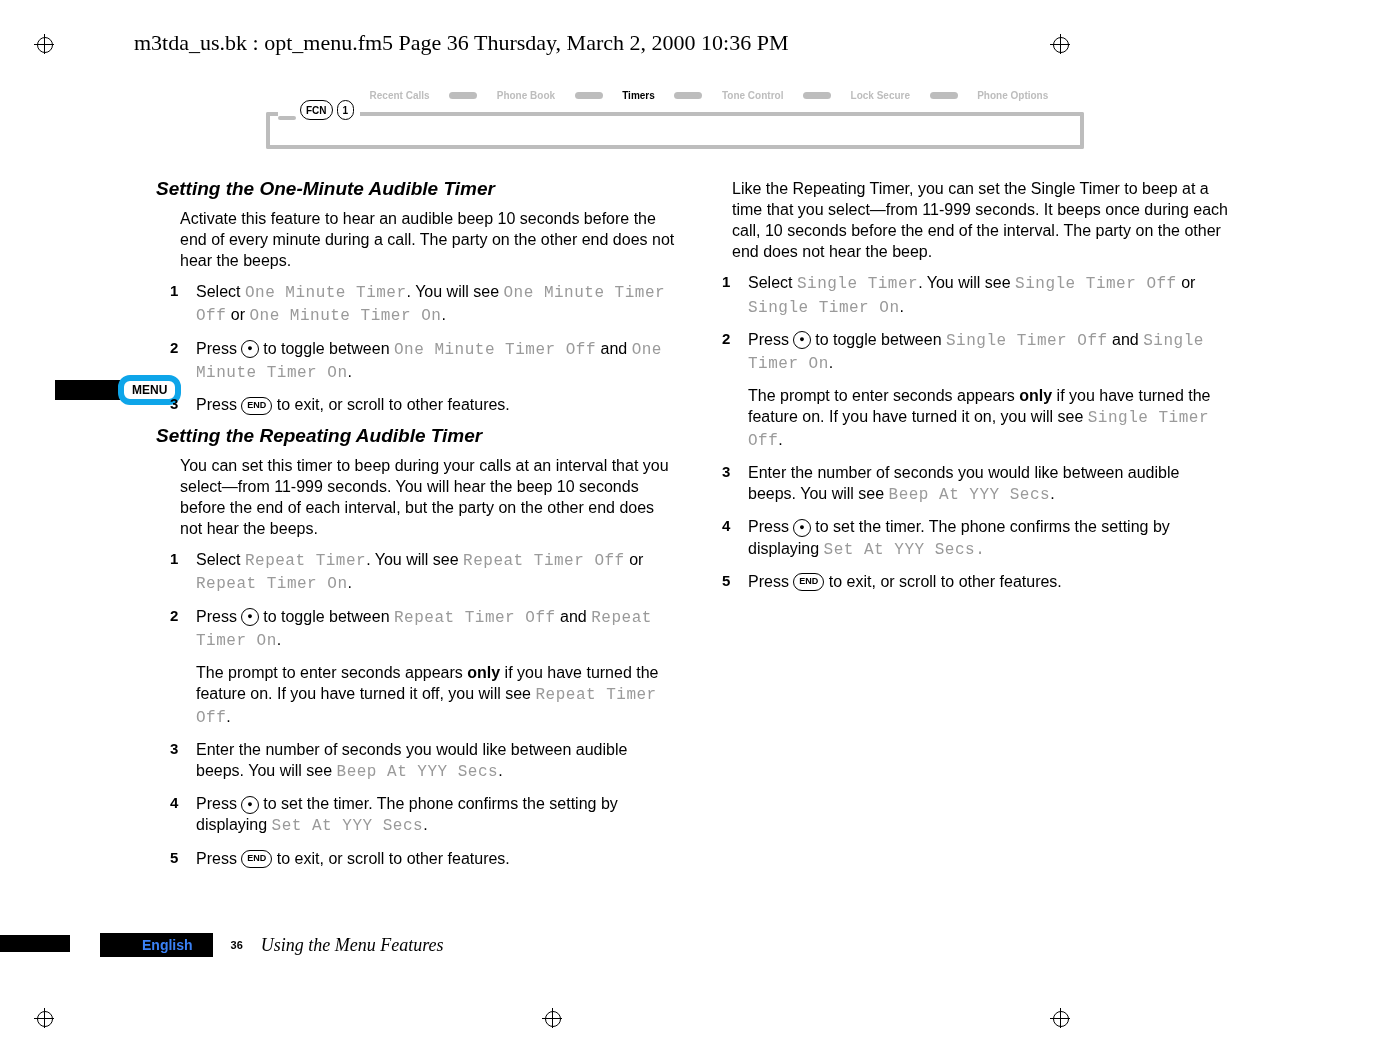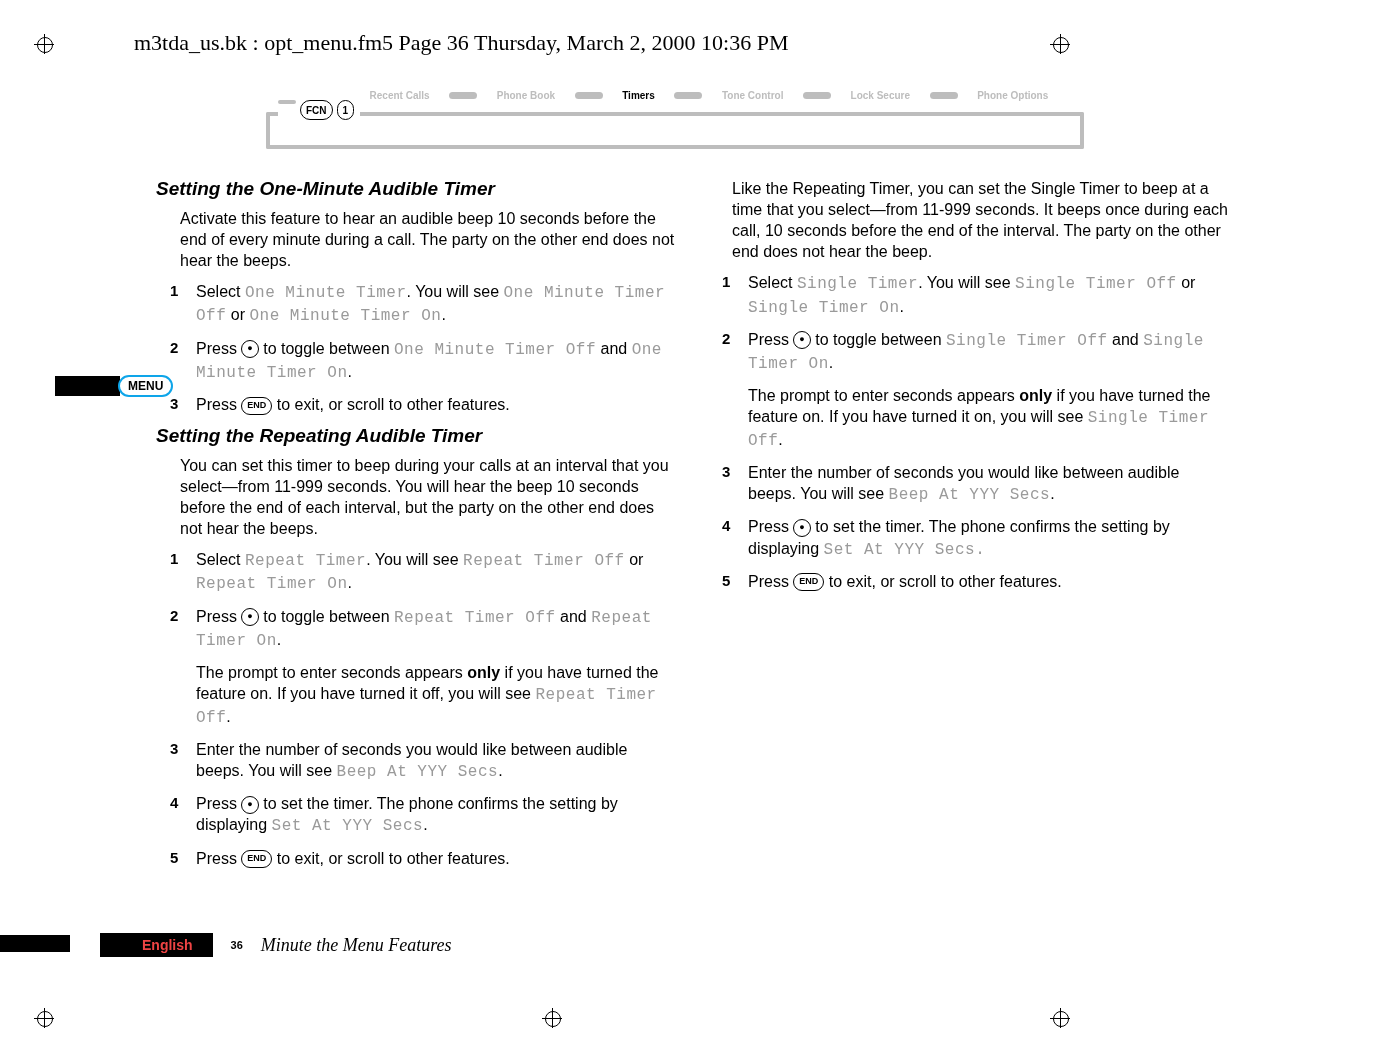--- a/index.html
+++ b/index.html
@@ -31,42 +31,42 @@
 
   .nav{position:absolute;left:270px;top:90px;width:800px;height:85px}
   .nav-bar{position:absolute;left:-4px;top:22px;width:818px;height:4px;background:#bdbdbd;border-radius:3px}
   .nav-bottom{position:absolute;left:-4px;top:55px;width:818px;height:4px;background:#bdbdbd;border-radius:3px}
   .nav-left{position:absolute;left:-4px;top:22px;width:4px;height:37px;background:#bdbdbd;border-radius:3px}
   .nav-right{position:absolute;left:810px;top:22px;width:4px;height:37px;background:#bdbdbd;border-radius:3px}
   .nav-items{position:absolute;left:0;top:0;width:800px;display:flex;align-items:center;justify-content:space-between;font-size:10px;font-weight:bold;color:#bdbdbd}
   .nav-items .sep{width:28px;height:7px;background:#bdbdbd;border-radius:4px;display:inline-block}
   .nav-items .label{text-align:center;line-height:1.15;padding:0 6px;background:#fff}
   .nav-items .active{color:#000}
-  .nav-key{position:absolute;left:8px;top:10px;display:flex;align-items:flex-start;gap:4px;background:#fff;padding-right:6px}
+  .nav-key{position:absolute;left:8px;top:10px;display:flex;align-items:flex-end;gap:4px;background:#fff;padding-right:6px}
   .nav-key .dash{width:18px;height:4px;background:#bdbdbd;border-radius:2px}
   .nav-key .pill{display:inline-flex;align-items:center;justify-content:center;height:18px;border:1.5px solid #000;border-radius:10px;font-size:10px;padding:0 5px;font-weight:bold}
 
   .menu-tab{position:absolute;left:55px;top:375px;display:flex;align-items:center}
   .menu-tab .bar{width:65px;height:20px;background:#000}
-  .menu-tab .pill{margin-left:-2px;border:2px solid #0ea5e9;border-radius:12px;padding:2px 8px;font-size:12px;font-weight:bold;background:#fff}
+  .menu-tab .pill{margin-left:-2px;border:6px solid #0ea5e9;border-radius:12px;padding:2px 8px;font-size:12px;font-weight:bold;background:#fff}
 
   .content{position:absolute;left:156px;top:178px;width:1090px;display:flex;gap:32px}
   .col{width:520px}
   h2{font-family:Verdana,Arial,sans-serif;font-style:italic;font-weight:bold;font-size:19px;margin:0 0 8px 0}
   p.intro{margin:0 0 10px 24px;font-size:16px;line-height:1.32}
   ol{margin:0;padding:0;list-style:none}
   ol li{display:flex;gap:10px;margin:0 0 10px 14px;font-size:16px;line-height:1.32}
   ol li .num{color:#000;font-weight:bold;min-width:16px;font-family:Verdana,Arial,sans-serif;font-size:15px}
   ol li .body{flex:1}
   .lcd{font-family:"Courier New",monospace;color:#9a9a9a;letter-spacing:.5px}
   .key{display:inline-flex;align-items:center;justify-content:center;height:16px;border:1.3px solid #000;border-radius:10px;font-size:9px;padding:0 5px;vertical-align:middle;font-weight:bold}
   .aux{margin:0 0 10px 40px;font-size:16px;line-height:1.32}
 
   .footer{position:absolute;left:100px;bottom:105px;display:flex;align-items:center;gap:18px}
-  .footer .lang{background:#000;color:#ef4444;font-weight:bold;font-size:14px;padding:4px 20px 4px 42px}
+  .footer .lang{background:#000;color:#3b82f6;font-weight:bold;font-size:14px;padding:4px 20px 4px 42px}
   .footer .pnum{font-weight:bold;font-size:11px}
   .footer .ptitle{font-style:italic;font-family:"Times New Roman",serif;font-size:18px}
   .footer .black-lead{position:absolute;left:-100px;top:2px;width:70px;height:17px;background:#000}
 </style>
 </head>
 <body>
 
 <div class="page">
 
   <div class="crop tl">
@@ -195,16 +195,16 @@
             <span class="body"><span>Press </span><span class="key">END</span><span> to exit, or scroll to other features.</span></span>
           </li>
       </ol>
     </div>
   </div>
 
   <div class="footer">
     <span class="black-lead"></span>
     <span class="lang">English</span>
     <span class="pnum">36</span>
-    <span class="ptitle">Minute the Menu Features</span>
+    <span class="ptitle">Using the Menu Features</span>
   </div>
 
 </div>
 
 </body></html>

